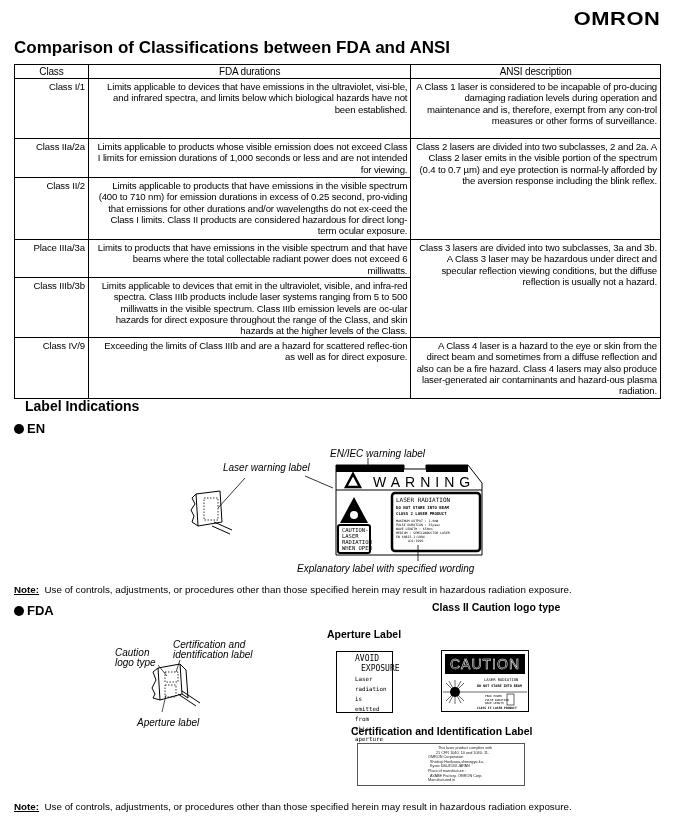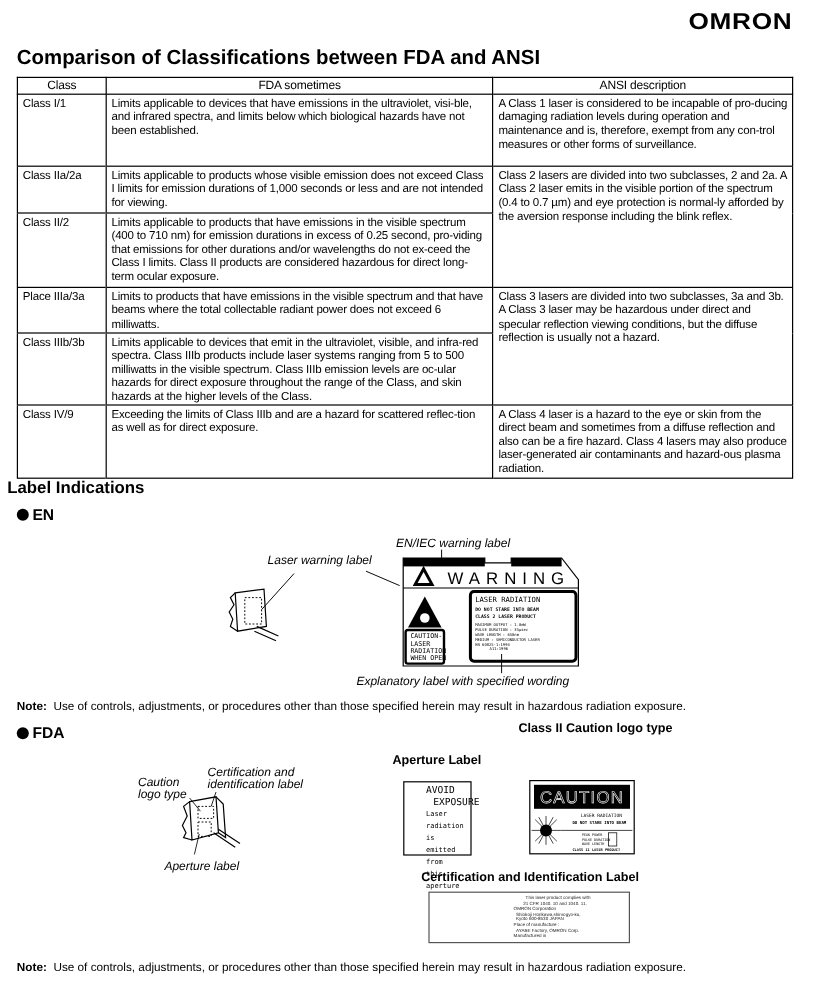--- a/index.html
+++ b/index.html
@@ -2,48 +2,48 @@
 <html><head>
 <meta charset="utf-8">
 <style>
   * { box-sizing: border-box; margin: 0; padding: 0; }
   html, body { width: 684px; height: 840px; background: #fff; overflow: hidden; }
   body { font-family: "Liberation Sans", sans-serif; color: #000; position: relative; font-size: 10px; }
   .logo { position: absolute; right: 24px; top: 8px; font-size: 19px; font-weight: bold; letter-spacing: 0.5px; font-family: "Liberation Sans", sans-serif; transform: scaleX(1.15); transform-origin: right; }
   .h1 { position: absolute; left: 14px; top: 38px; font-size: 17px; font-weight: bold; }
   table.cmp { position: absolute; left: 14px; top: 64px; width: 647px; border-collapse: collapse; font-size: 9.6px; line-height: 11.2px; letter-spacing: -0.15px; border: 1.6px solid #000; }
   table.cmp th { font-weight: normal; text-align: center; border: 1px solid #000; border-bottom: 1px solid #000; padding: 1px 3px 1px 3px; height: 14px; font-size: 10px; }
-  table.cmp td { border-left: 1px solid #000; border-right: 1px solid #000; border-top: 1px solid #000; vertical-align: top; padding: 2px 3px 1px 4px; }
+  table.cmp td { border-left: 1px solid #000; border-right: 1px solid #000; border-top: 1px solid #000; vertical-align: top; padding: 2px 3px 1px 4px; text-align: right; }
   col.c1 { width: 74px; } col.c2 { width: 323px; } col.c3 { width: 250px; }
-  .h2 { position: absolute; left: 6px; top: 398px; font-size: 14px; font-weight: bold; }
+  .h2 { position: absolute; left: 25px; top: 398px; font-size: 14px; font-weight: bold; }
   .bullet { position: absolute; left: 14px; font-size: 13px; font-weight: bold; }
   .bullet .dot { display: inline-block; width: 10px; height: 10px; background: #000; border-radius: 50%; margin-right: 3px; vertical-align: -1px; }
   .cap { position: absolute; font-size: 10px; white-space: nowrap; font-style: italic; }
   .capb { position: absolute; font-size: 10.5px; font-weight: bold; white-space: nowrap; }
   .note { position: absolute; left: 14px; font-size: 9.8px; white-space: nowrap; }
-  .note b { font-weight: bold; }
+  .note b { font-weight: bold; text-decoration: underline; }
   svg { position: absolute; overflow: visible; }
   .mono { font-family: "DejaVu Sans Mono", monospace; }
 </style>
 </head>
 <body>
 
 <div class="logo">OMRON</div>
 <div class="h1">Comparison of Classifications between FDA and ANSI</div>
 
 <table class="cmp">
   <colgroup>
       <col class="c1">
       <col class="c2">
       <col class="c3">
     </colgroup>
   <thead>
     <tr>
       <th>Class</th>
-      <th>FDA sometimes</th>
+      <th>FDA durations</th>
       <th>ANSI description</th>
     </tr>
   </thead>
   <tbody>
     <tr style="height:60px">
       <td>Class I/1</td>
       <td>Limits applicable to devices that have emissions in the ultraviolet, visi-ble, and infrared spectra, and limits below which biological hazards have not been established.</td>
       <td>A Class 1 laser is considered to be incapable of pro-ducing damaging radiation levels during operation and maintenance and is, therefore, exempt from any con-trol measures or other forms of surveillance.</td>
     </tr>
     <tr style="height:39px">

